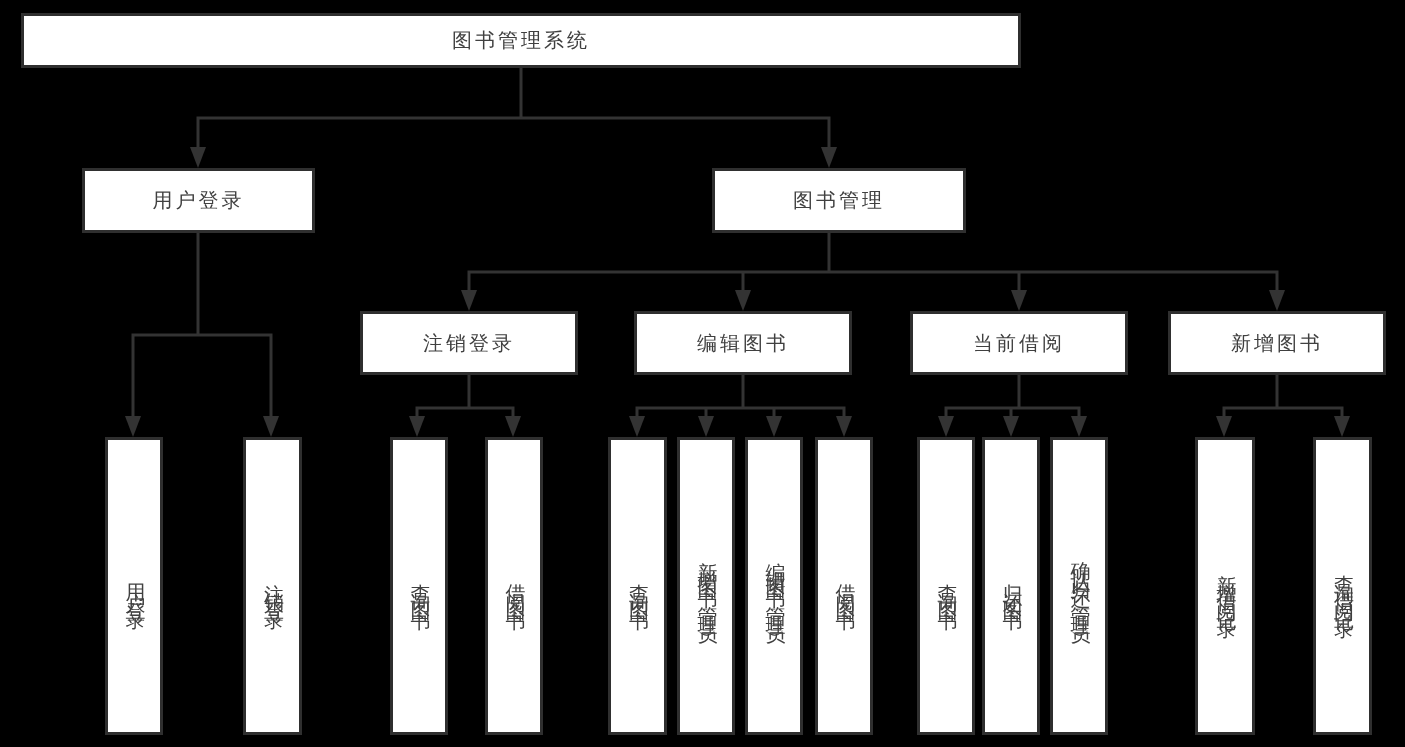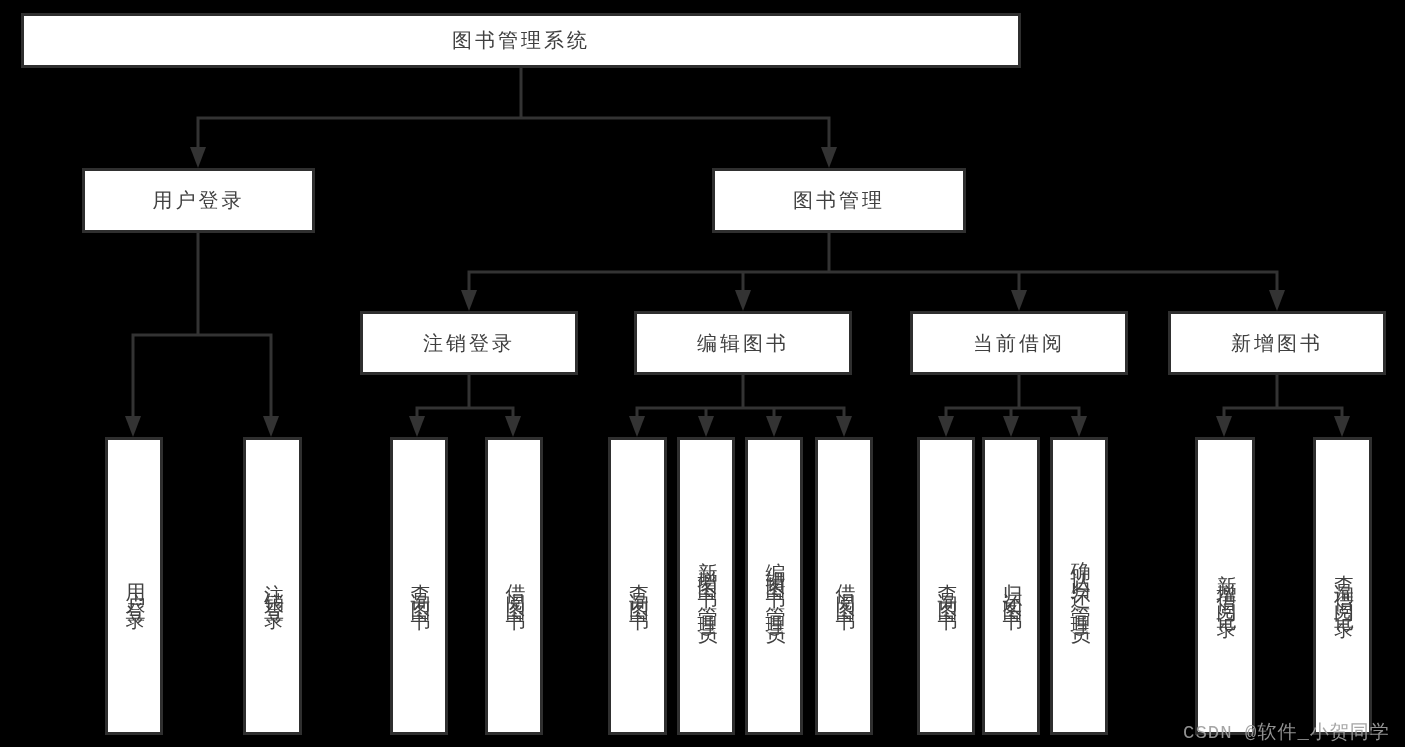--- a/index.html
+++ b/index.html
@@ -173,15 +173,14 @@
     <span class="vtext">确认归还（管理员）</span>
   </div>
 
   <div class="vnode" style="left:1195px; width:60px;">
     <span class="vtext">新增借阅记录</span>
   </div>
   <div class="vnode" style="left:1313px; width:59px;">
     <span class="vtext">查询借阅记录</span>
   </div>
 
-  <div class="watermark">CSDN @软件_小贺同学</div>
 
 </div>
 
 </body></html>

